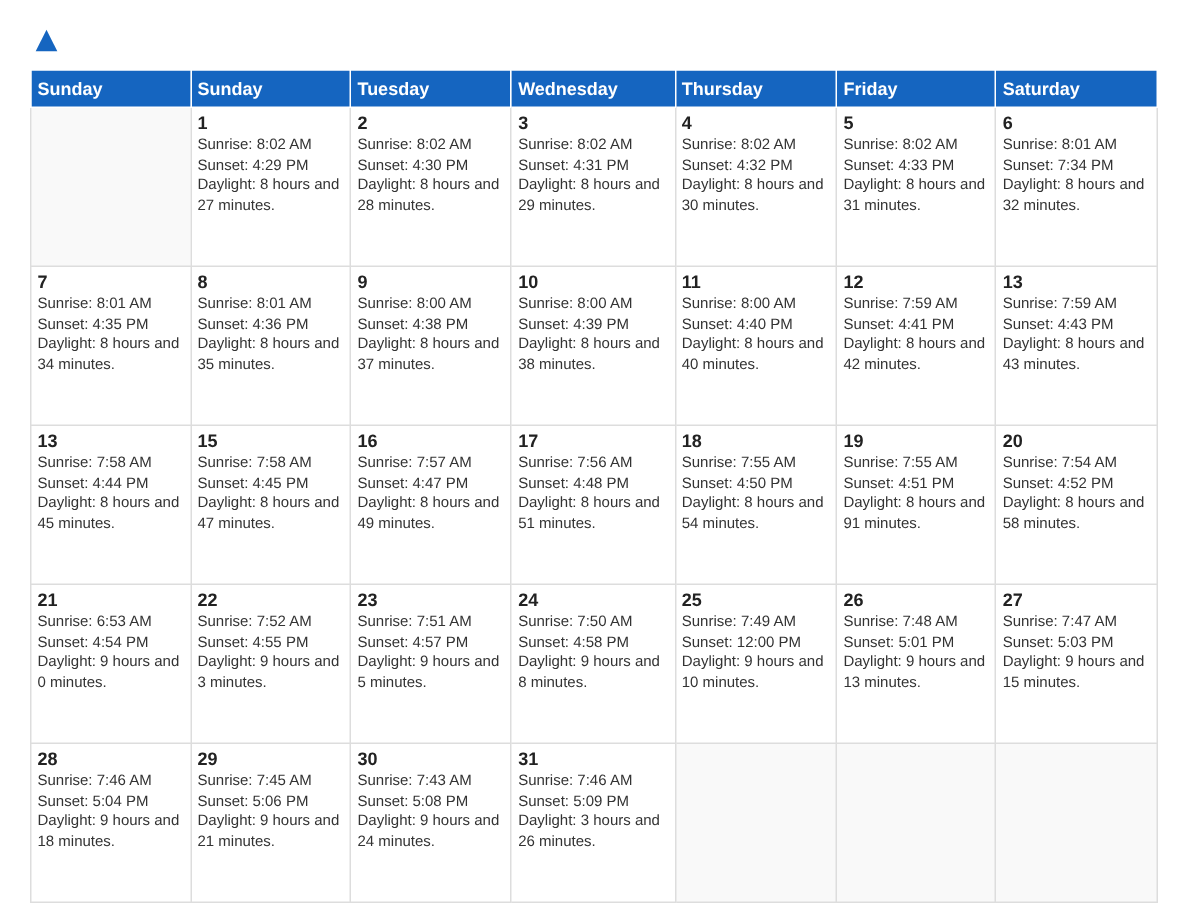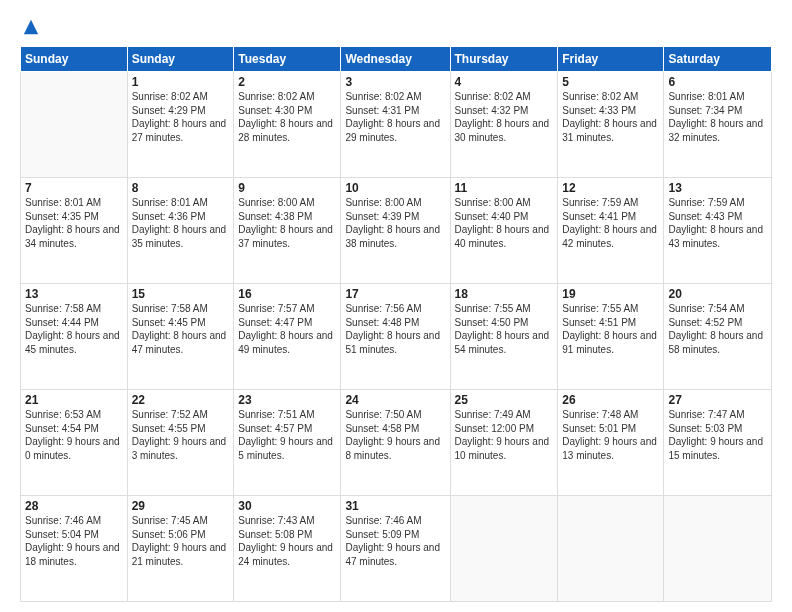--- a/index.html
+++ b/index.html
@@ -262,21 +262,21 @@
           <td>
             <span class="day-number">29</span>
             <div class="day-info"><span>Sunrise: 7:45 AM</span><br><span>Sunset: 5:06 PM</span><br><span>Daylight: 9 hours and 21 minutes.</span></div>
           </td>
           <td>
             <span class="day-number">30</span>
             <div class="day-info"><span>Sunrise: 7:43 AM</span><br><span>Sunset: 5:08 PM</span><br><span>Daylight: 9 hours and 24 minutes.</span></div>
           </td>
           <td>
             <span class="day-number">31</span>
-            <div class="day-info"><span>Sunrise: 7:46 AM</span><br><span>Sunset: 5:09 PM</span><br><span>Daylight: 9 hours and 47 minutes.</span></div>
+            <div class="day-info"><span>Sunrise: 7:46 AM</span><br><span>Sunset: 5:09 PM</span><br><span>Daylight: 3 hours and 26 minutes.</span></div>
           </td>
           <td class="empty"></td>
           <td class="empty"></td>
           <td class="empty"></td>
         </tr>
       </tbody>
   </table>
 </div>
 
 </body></html>

